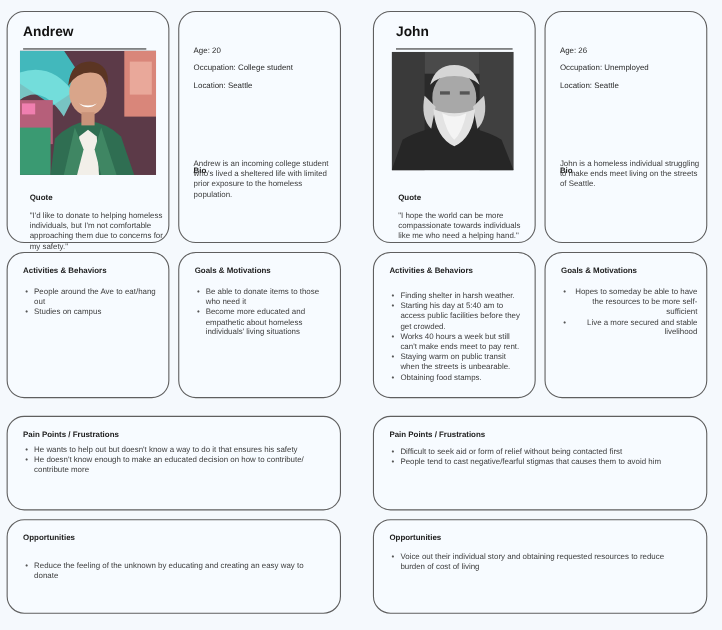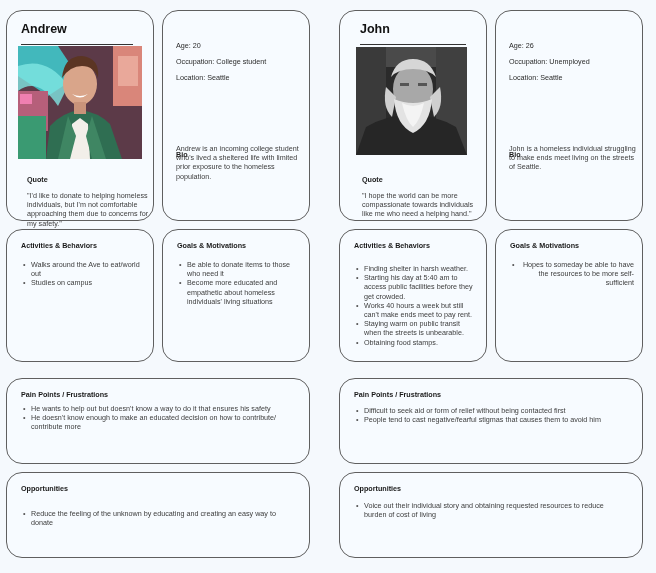--- a/index.html
+++ b/index.html
@@ -63,21 +63,21 @@
   <div class="stat" style="top:30px;">Age: 20</div>
   <div class="stat" style="top:46px;">Occupation: College student</div>
   <div class="stat" style="top:62px;">Location: Seattle</div>
   <div class="sec-title bio-title">Bio</div>
   <div class="body-text bio-text">Andrew is an incoming college student who's lived a sheltered life with limited prior exposure to the homeless population.</div>
 </div>
 
 <div class="card" style="left:6px;top:229px;width:148px;height:133px;">
   <div class="sec-title box-title">Activities &amp; Behaviors</div>
   <ul class="blist" style="top:30px;width:126px;">
-    <li>Walks around the Ave to eat/world out</li>
+    <li>People around the Ave to eat/hang out</li>
     <li>Studies on campus</li>
   </ul>
 </div>
 
 <div class="card" style="left:162px;top:229px;width:148px;height:133px;">
   <div class="sec-title box-title">Goals &amp; Motivations</div>
   <ul class="blist" style="top:30px;width:126px;">
     <li>Be able to donate items to those who need it</li>
     <li>Become more educated and empathetic about homeless individuals' living situations</li>
   </ul>
@@ -137,20 +137,21 @@
     <li>Works 40 hours a week but still can't make ends meet to pay rent.</li>
     <li>Staying warm on public transit when the streets is unbearable.</li>
     <li>Obtaining food stamps.</li>
   </ul>
 </div>
 
 <div class="card" style="left:495px;top:229px;width:148px;height:133px;">
   <div class="sec-title box-title">Goals &amp; Motivations</div>
   <ul class="blist" style="top:30px;width:122px;text-align:right;">
     <li>Hopes to someday be able to have the resources to be more self-sufficient</li>
+    <li>Live a more secured and stable livelihood</li>
   </ul>
 </div>
 
 <div class="card" style="left:339px;top:378px;width:304px;height:86px;">
   <div class="sec-title box-title">Pain Points / Frustrations</div>
   <ul class="blist" style="top:27px;width:280px;">
     <li>Difficult to seek aid or form of relief without being contacted first</li>
     <li>People tend to cast negative/fearful stigmas that causes them to avoid him</li>
   </ul>
 </div>

